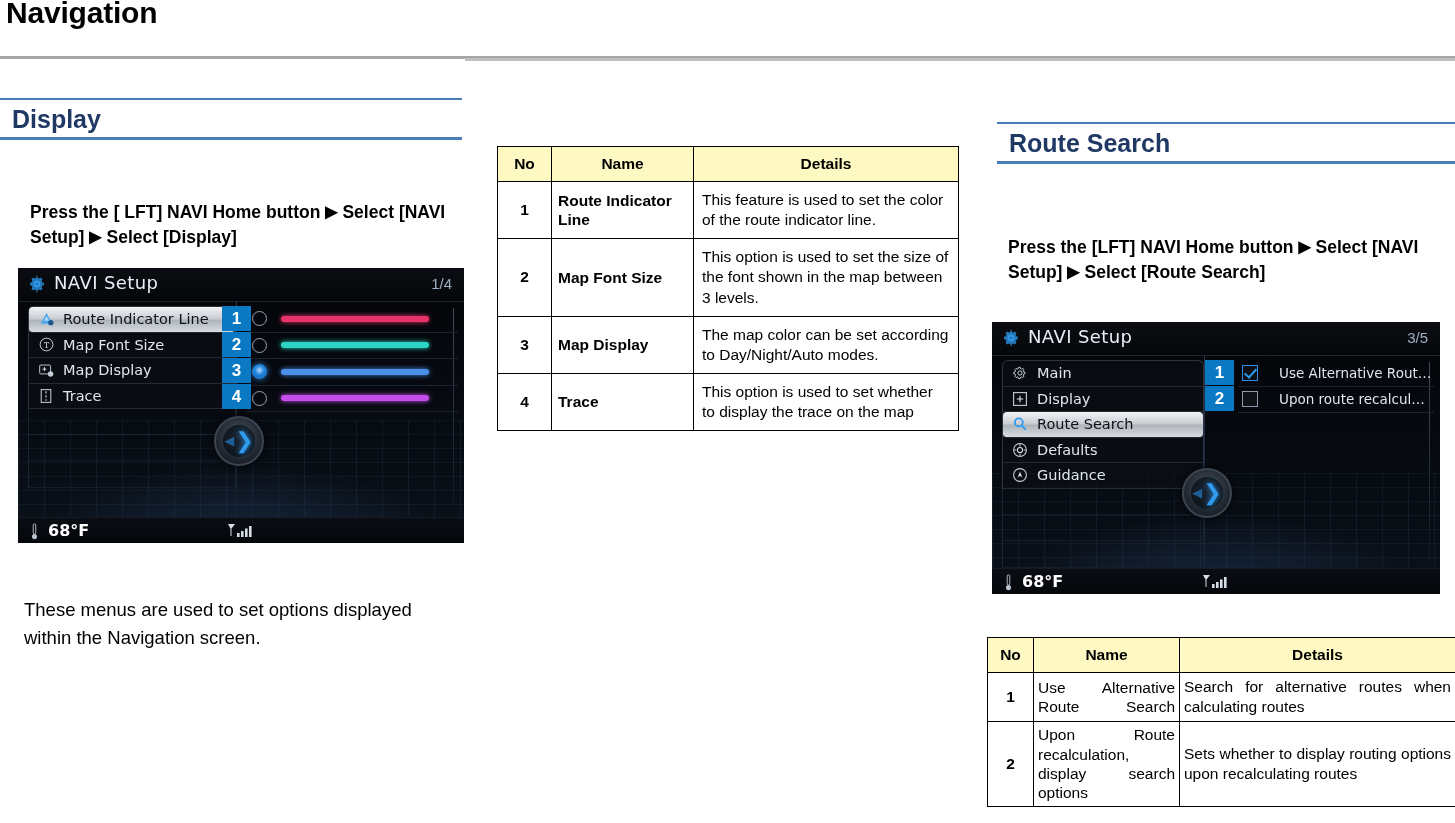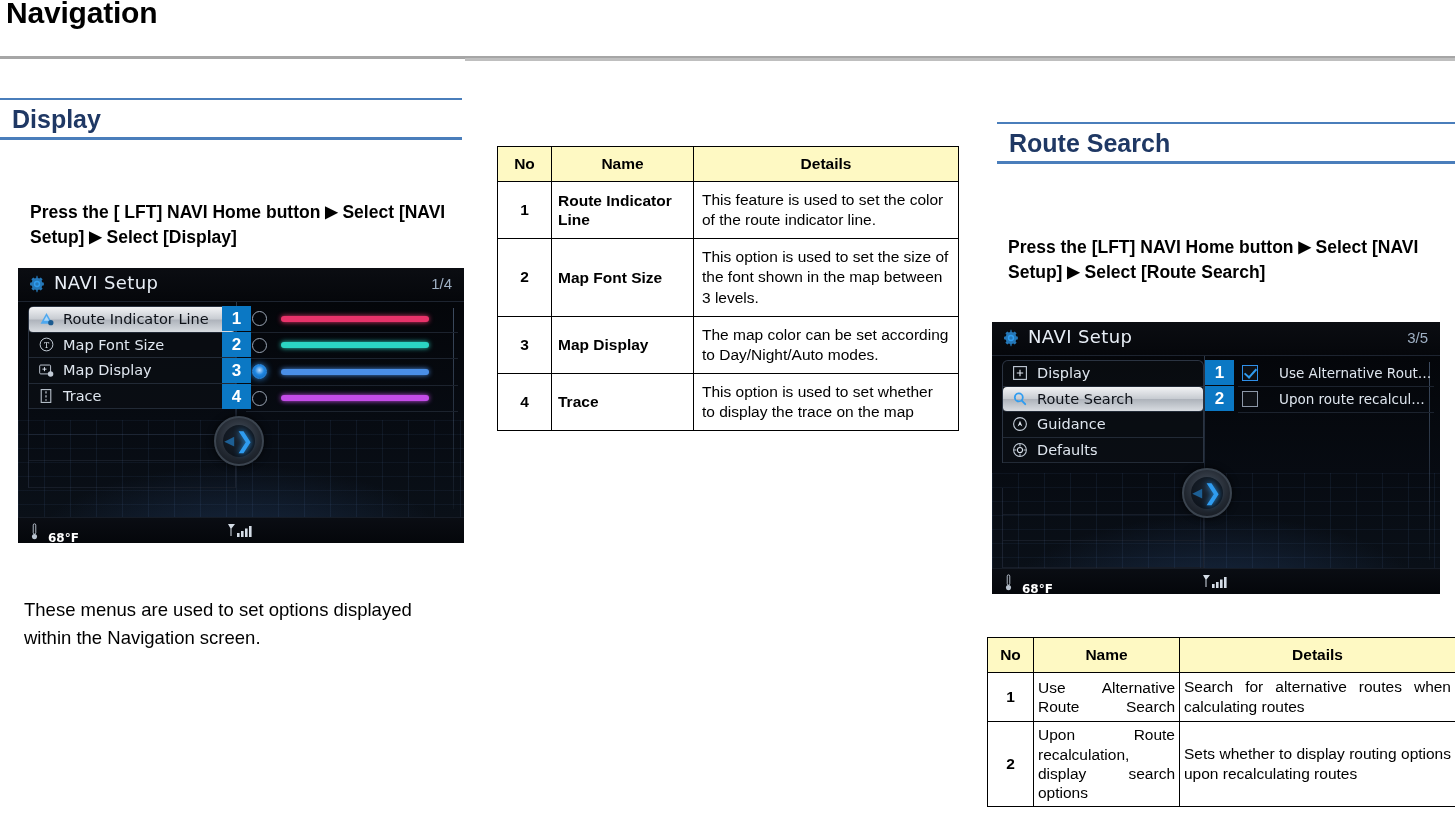--- a/index.html
+++ b/index.html
@@ -135,22 +135,22 @@
     pointer-events:none;
   }
 
   .dev-bottombar {
     position: relative;
     height: 27px;
     background: linear-gradient(to bottom,#0a0d13 0%,#04060a 100%);
     border-top: 1px solid #161c26;
   }
   .dev-bottombar .temp {
-    position: absolute; left: 30px; top: 13px;
-    font-size: 12px; font-weight: bold; color: #fff;
+    position: absolute; left: 30px; top: 3px;
+    font-size: 16px; font-weight: bold; color: #fff;
     font-family: "DejaVu Sans", sans-serif;
   }
   .dev-bottombar .thermo { position: absolute; left: 12px; top: 5px; }
   .dev-bottombar .signal { position: absolute; left: 50%; top: 5px; margin-left: -14px; }
 
   
   .dev-menu {
     position: absolute;
     left: 10px; top: 4px;
     width: 206px;
@@ -542,54 +542,63 @@
     <span class="dev-page">3/5</span>
   </div>
 
   <div class="dev-body">
     <div class="dev-divider" style="left:212px; top:0; bottom:0;"></div>
     <div class="dev-edge"></div>
 
     <div class="dev-menu">
       <div class="dev-menu-row">
         <span class="mi-icon">
+          <svg width="16" height="16" viewBox="0 0 24 24">
+              <path fill="none" stroke="#c2cbd6" stroke-width="1.5" d="M12 8.8a3.2 3.2 0 1 0 0 6.4 3.2 3.2 0 0 0 0-6.4z"></path>
+              <path fill="none" stroke="#c2cbd6" stroke-width="1.5" d="M19.5 13.3v-2.6l-2-.5-.6-1.5 1.1-1.7-1.9-1.9-1.7 1.1-1.5-.6-.5-2h-2.6l-.5 2-1.5.6-1.7-1.1-1.9 1.9 1.1 1.7-.6 1.5-2 .5v2.6l2 .5.6 1.5-1.1 1.7 1.9 1.9 1.7-1.1 1.5.6.5 2h2.6l.5-2 1.5-.6 1.7 1.1 1.9-1.9-1.1-1.7.6-1.5 2-.5z"></path>
+            </svg>
+        </span>
+        <span class="mi-label">Main</span>
+      </div>
+      <div class="dev-menu-row">
+        <span class="mi-icon">
           <svg width="16" height="16" viewBox="0 0 20 20">
               <rect x="2" y="2" width="16" height="16" fill="none" stroke="#c2cbd6" stroke-width="1.4"></rect>
               <path d="M10 6v8M6 10h8" stroke="#dfe6ef" stroke-width="1.4"></path>
             </svg>
         </span>
         <span class="mi-label">Display</span>
       </div>
       <div class="dev-menu-row selected">
         <span class="mi-icon">
           <svg width="16" height="16" viewBox="0 0 20 20">
               <circle cx="8.5" cy="8" r="5" fill="none" stroke="#2f9cf0" stroke-width="2.2"></circle>
               <path d="M12.3 12l4.2 4.4" stroke="#2f9cf0" stroke-width="2.4" stroke-linecap="round"></path>
             </svg>
         </span>
         <span class="mi-label">Route Search</span>
-      </div>
-      <div class="dev-menu-row">
-        <span class="mi-icon">
-          <svg width="16" height="16" viewBox="0 0 20 20">
-              <circle cx="10" cy="10" r="8" fill="none" stroke="#c2cbd6" stroke-width="1.4"></circle>
-              <path d="M7 13l3-7 3 7-3-2-3 2z" fill="#dfe6ef"></path>
-            </svg>
-        </span>
-        <span class="mi-label">Guidance</span>
       </div>
       <div class="dev-menu-row">
         <span class="mi-icon">
           <svg width="16" height="16" viewBox="0 0 20 20">
               <circle cx="10" cy="10" r="8" fill="none" stroke="#c2cbd6" stroke-width="1.3"></circle>
               <circle cx="10" cy="10" r="3.2" fill="none" stroke="#dfe6ef" stroke-width="1.3"></circle>
               <path d="M10 2.5v3M10 14.5v3M2.5 10h3M14.5 10h3" stroke="#c2cbd6" stroke-width="1.3"></path>
             </svg>
         </span>
         <span class="mi-label">Defaults</span>
+      </div>
+      <div class="dev-menu-row">
+        <span class="mi-icon">
+          <svg width="16" height="16" viewBox="0 0 20 20">
+              <circle cx="10" cy="10" r="8" fill="none" stroke="#c2cbd6" stroke-width="1.4"></circle>
+              <path d="M7 13l3-7 3 7-3-2-3 2z" fill="#dfe6ef"></path>
+            </svg>
+        </span>
+        <span class="mi-label">Guidance</span>
       </div>
     </div>
 
     <div class="dev-filler" style="top:132px; width:200px;">
       <div class="fr"></div>
       <div class="fr"></div>
       <div class="fr"></div>
     </div>
 
     <div class="badge-col" style="left:213px; top:4px;">

